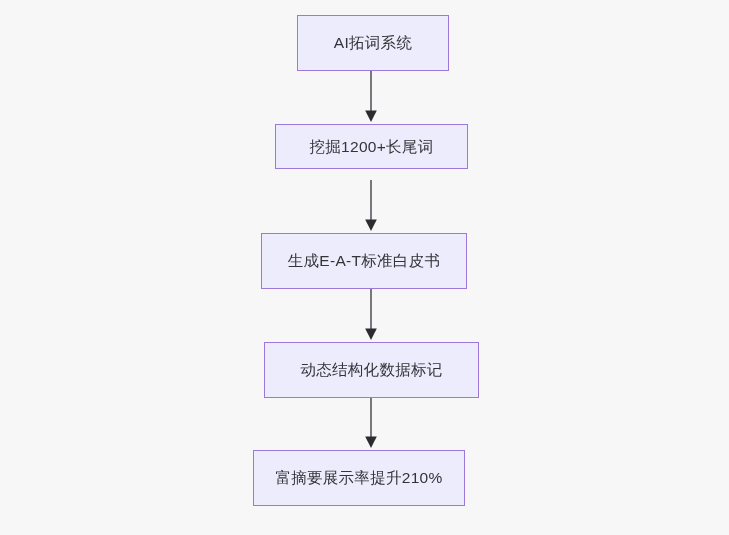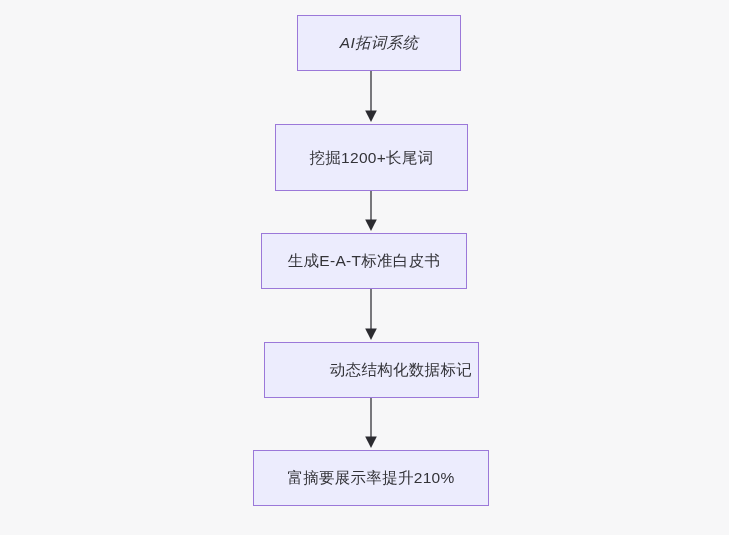--- a/index.html
+++ b/index.html
@@ -74,33 +74,33 @@
     <g>
       <line x1="371" y1="289" x2="371" y2="331"></line>
       <polygon points="371,340 365.2,328.5 376.8,328.5"></polygon>
     </g>
     <g>
       <line x1="371" y1="398" x2="371" y2="439"></line>
       <polygon points="371,448 365.2,436.5 376.8,436.5"></polygon>
     </g>
   </svg>
 
-  <div class="flow-node" style="left:297px; top:15px; width:164px; height:56px;font-style:italic;">
+  <div class="flow-node" style="left:297px; top:15px; width:152px; height:56px;">
     <span class="node-label">AI拓词系统</span>
   </div>
 
-  <div class="flow-node" style="left:275px; top:124px; width:193px; height:67px;">
+  <div class="flow-node" style="left:275px; top:124px; width:193px; height:45px;">
     <span class="node-label">挖掘1200+长尾词</span>
   </div>
 
   <div class="flow-node" style="left:261px; top:233px; width:206px; height:56px;">
     <span class="node-label">生成E-A-T标准白皮书</span>
   </div>
 
-  <div class="flow-node" style="left:264px; top:342px; width:215px; height:56px;justify-content:flex-end;">
+  <div class="flow-node" style="left:264px; top:342px; width:215px; height:56px;">
     <span class="node-label">动态结构化数据标记</span>
   </div>
 
-  <div class="flow-node" style="left:253px; top:450px; width:236px; height:56px;">
+  <div class="flow-node" style="left:253px; top:450px; width:212px; height:56px;">
     <span class="node-label">富摘要展示率提升210%</span>
   </div>
 
 </div>
 
 </body></html>

